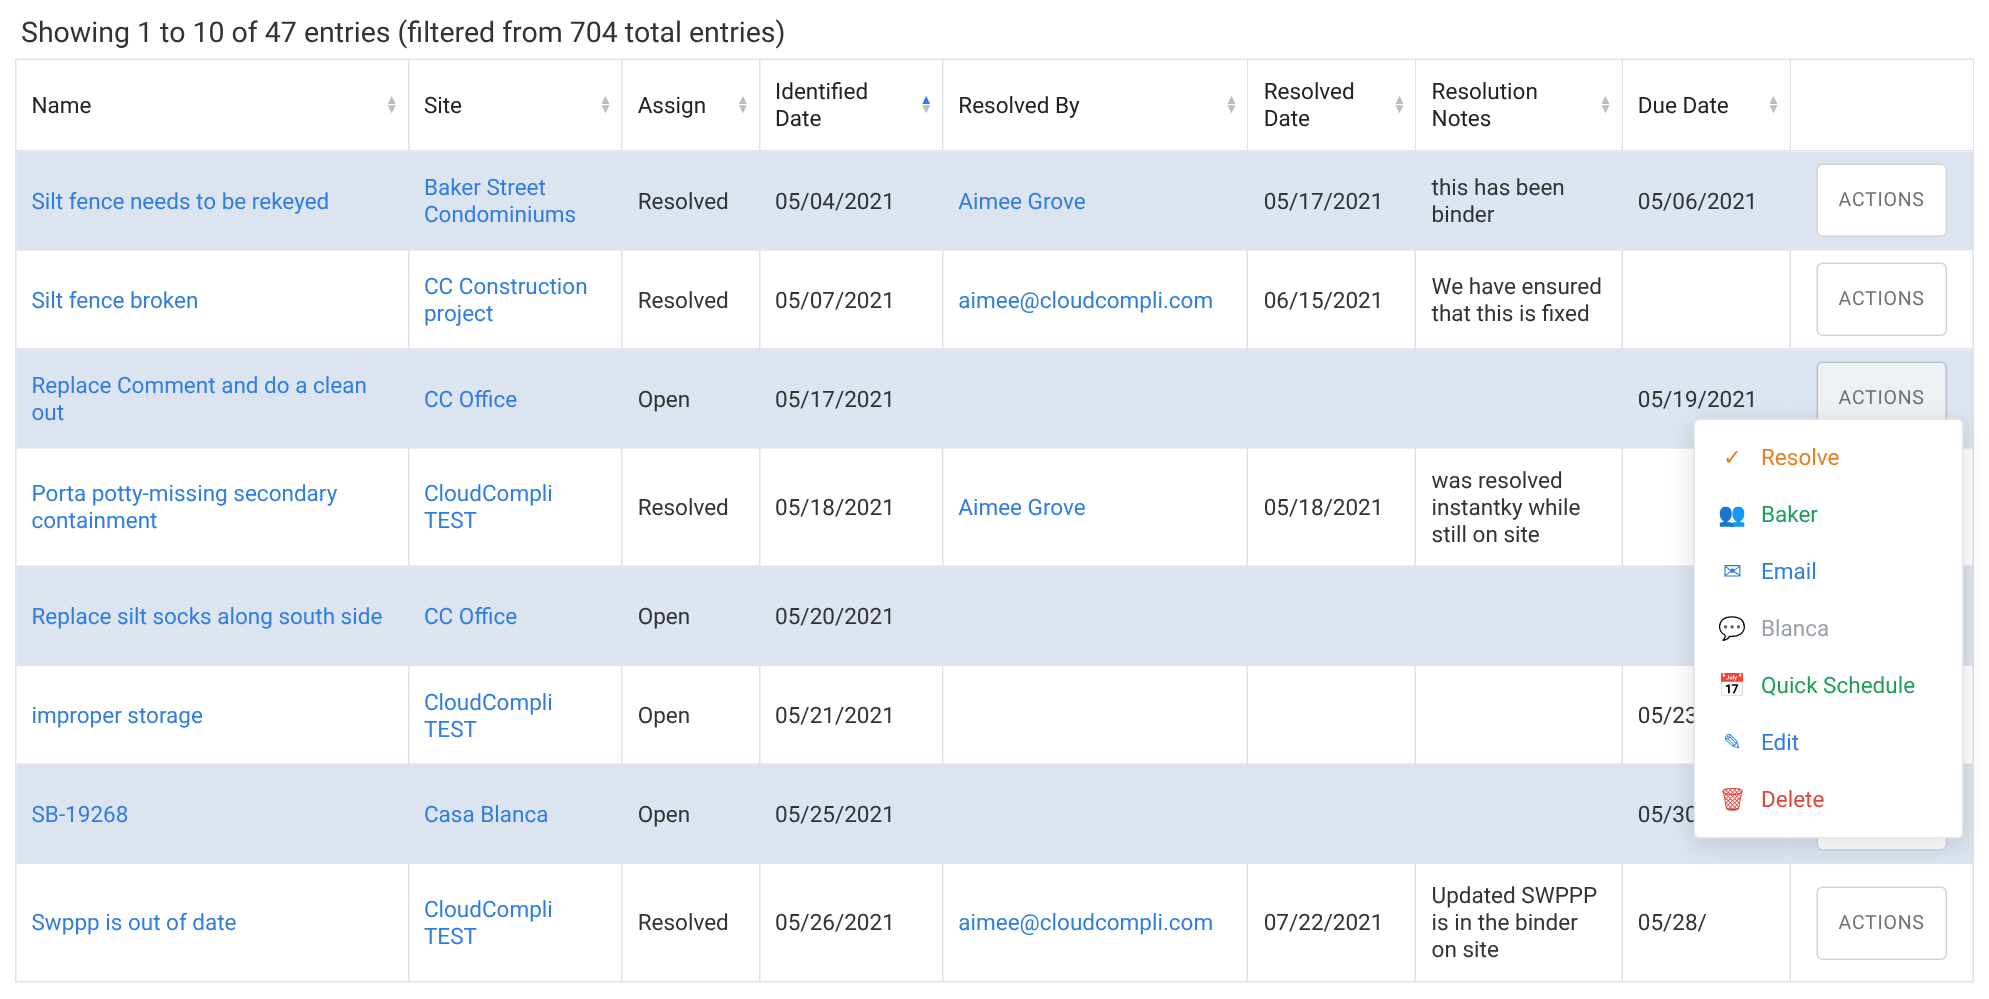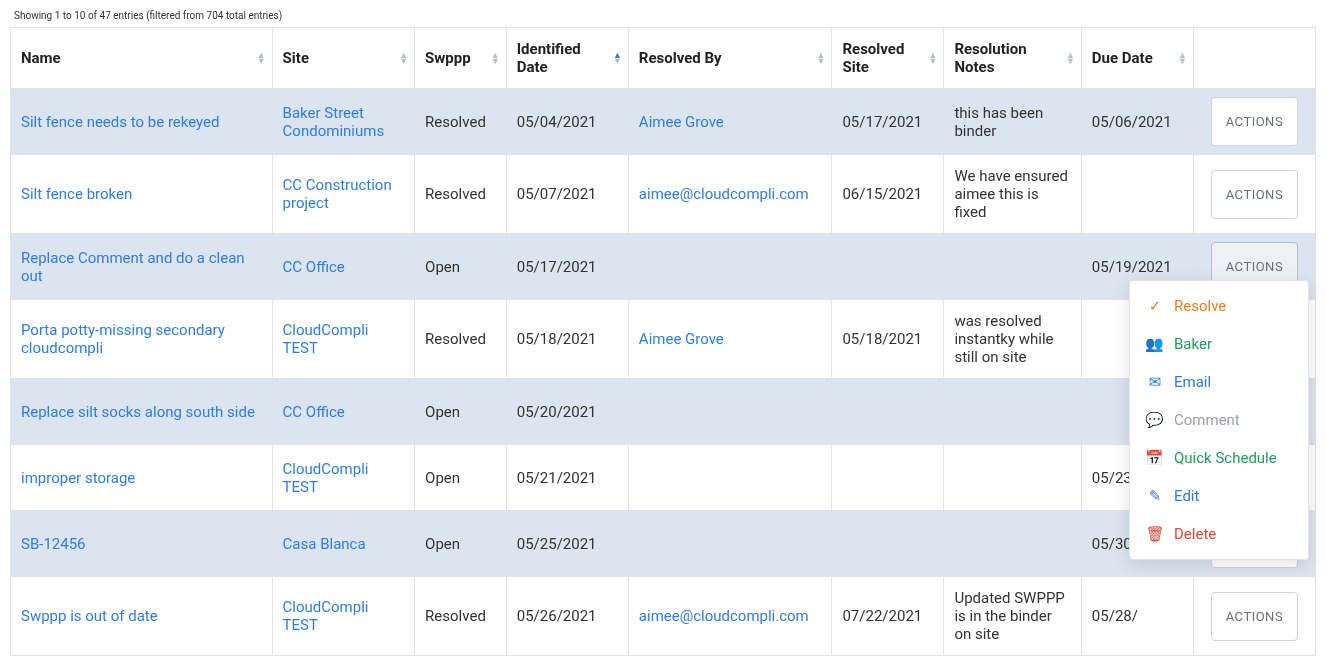--- a/index.html
+++ b/index.html
@@ -8,37 +8,37 @@
     padding: 10px;
     font-family: -apple-system, BlinkMacSystemFont, "Segoe UI", Roboto, Helvetica, Arial, sans-serif;
     font-size: 15px;
     color: #333;
     background: #fff;
     width: 1326px;
   }
   .info-text {
     margin: 0 0 6px 4px;
     color: #333;
-    font-size: 10px;
+    font-size: 19px;
   }
   table {
     border-collapse: collapse;
     width: 100%;
     table-layout: fixed;
   }
   th, td {
     border: 1px solid #dfe3e8;
     padding: 12px 10px;
     text-align: left;
     vertical-align: middle;
     word-wrap: break-word;
   }
   thead th {
     background: #fff;
-    font-weight: 700;
+    font-weight: 400;
     color: #222;
     position: relative;
     padding-right: 26px;
     margin-top: 44px;
   }
   .sort-icons {
     position: absolute;
     right: 6px;
     top: 50%;
     transform: translateY(-50%);
@@ -135,42 +135,42 @@
           </span>
       </th>
       <th>
         <span>Site</span>
         <span class="sort-icons">
             <span class="up">▲</span>
             <span>▼</span>
           </span>
       </th>
       <th>
-        <span>Swppp</span>
+        <span>Assign</span>
         <span class="sort-icons">
             <span class="up">▲</span>
             <span>▼</span>
           </span>
       </th>
       <th>
         <span>Identified Date</span>
         <span class="sort-icons">
             <span class="up active">▲</span>
             <span>▼</span>
           </span>
       </th>
       <th>
         <span>Resolved By</span>
         <span class="sort-icons">
             <span class="up">▲</span>
             <span>▼</span>
           </span>
       </th>
       <th>
-        <span>Resolved Site</span>
+        <span>Resolved Date</span>
         <span class="sort-icons">
             <span class="up">▲</span>
             <span>▼</span>
           </span>
       </th>
       <th>
         <span>Resolution Notes</span>
         <span class="sort-icons">
             <span class="up">▲</span>
             <span>▼</span>
@@ -198,21 +198,21 @@
         <td>05/06/2021</td>
         <td class="actions-cell cell-relative"><span class="actions-btn">ACTIONS</span></td>
       </tr>
       <tr class="plain">
         <td><a class="link">Silt fence broken</a></td>
         <td><a class="link">CC Construction project</a></td>
         <td>Resolved</td>
         <td>05/07/2021</td>
         <td><a class="link">aimee@cloudcompli.com</a></td>
         <td>06/15/2021</td>
-        <td>We have ensured aimee this is fixed</td>
+        <td>We have ensured that this is fixed</td>
         <td></td>
         <td class="actions-cell cell-relative"><span class="actions-btn">ACTIONS</span></td>
       </tr>
       <tr class="stripe">
         <td><a class="link">Replace Comment and do a clean out</a></td>
         <td><a class="link">CC Office</a></td>
         <td>Open</td>
         <td>05/17/2021</td>
         <td></td>
         <td></td>
@@ -226,38 +226,38 @@
             <div class="dropdown-item c-green">
               <span class="dd-icon">👥</span>
               <span>Baker</span>
             </div>
             <div class="dropdown-item c-blue">
               <span class="dd-icon">✉</span>
               <span>Email</span>
             </div>
             <div class="dropdown-item c-grey">
               <span class="dd-icon">💬</span>
-              <span>Comment</span>
+              <span>Blanca</span>
             </div>
             <div class="dropdown-item c-green">
               <span class="dd-icon">📅</span>
               <span>Quick Schedule</span>
             </div>
             <div class="dropdown-item c-blue">
               <span class="dd-icon">✎</span>
               <span>Edit</span>
             </div>
             <div class="dropdown-item c-red">
               <span class="dd-icon">🗑</span>
               <span>Delete</span>
             </div>
           </div></td>
       </tr>
       <tr class="plain">
-        <td><a class="link">Porta potty-missing secondary cloudcompli</a></td>
+        <td><a class="link">Porta potty-missing secondary containment</a></td>
         <td><a class="link">CloudCompli TEST</a></td>
         <td>Resolved</td>
         <td>05/18/2021</td>
         <td><a class="link">Aimee Grove</a></td>
         <td>05/18/2021</td>
         <td>was resolved instantky while still on site</td>
         <td></td>
         <td class="actions-cell cell-relative"><span class="actions-btn">ACTIONS</span></td>
       </tr>
       <tr class="stripe">
@@ -276,21 +276,21 @@
         <td><a class="link">CloudCompli TEST</a></td>
         <td>Open</td>
         <td>05/21/2021</td>
         <td></td>
         <td></td>
         <td></td>
         <td>05/23/</td>
         <td class="actions-cell cell-relative"><span class="actions-btn">ACTIONS</span></td>
       </tr>
       <tr class="stripe">
-        <td><a class="link">SB-12456</a></td>
+        <td><a class="link">SB-19268</a></td>
         <td><a class="link">Casa Blanca</a></td>
         <td>Open</td>
         <td>05/25/2021</td>
         <td></td>
         <td></td>
         <td></td>
         <td>05/30/</td>
         <td class="actions-cell cell-relative"><span class="actions-btn">ACTIONS</span></td>
       </tr>
       <tr class="plain">

